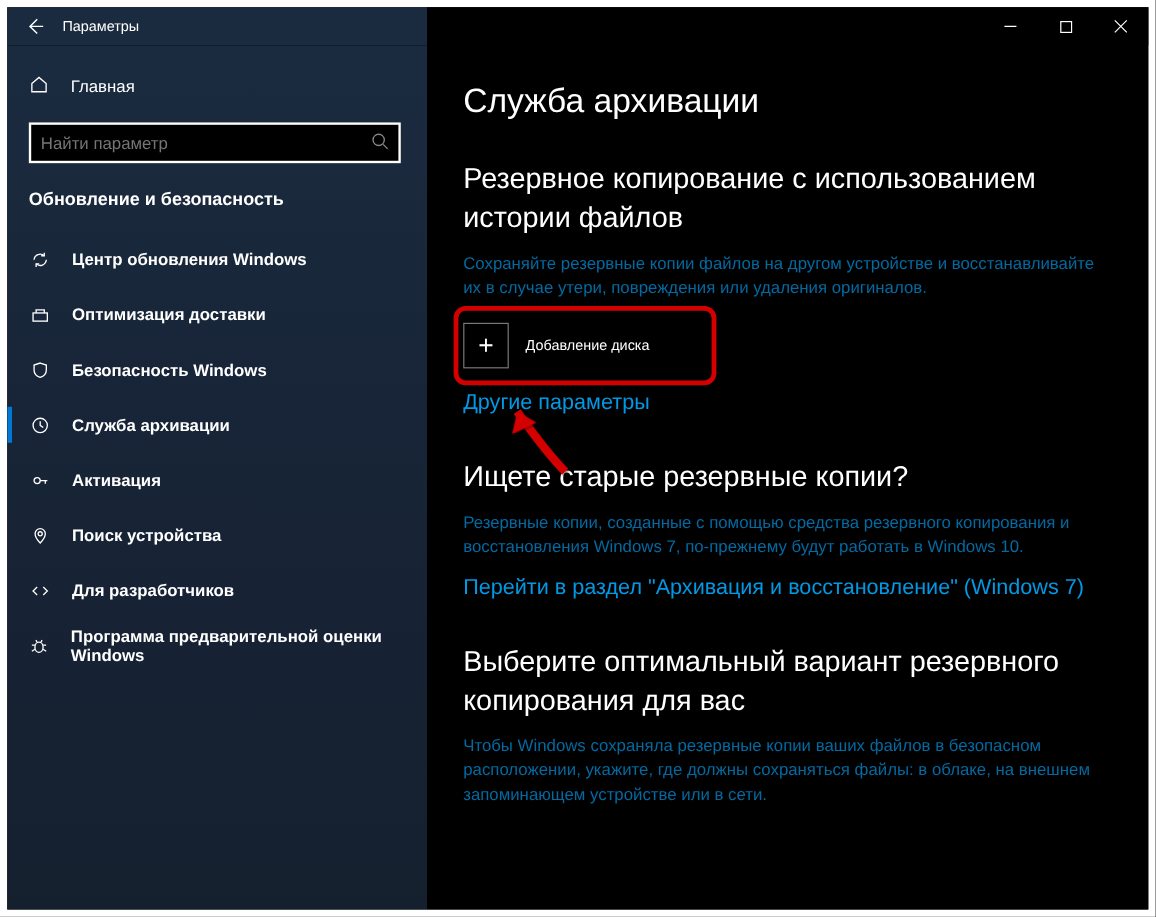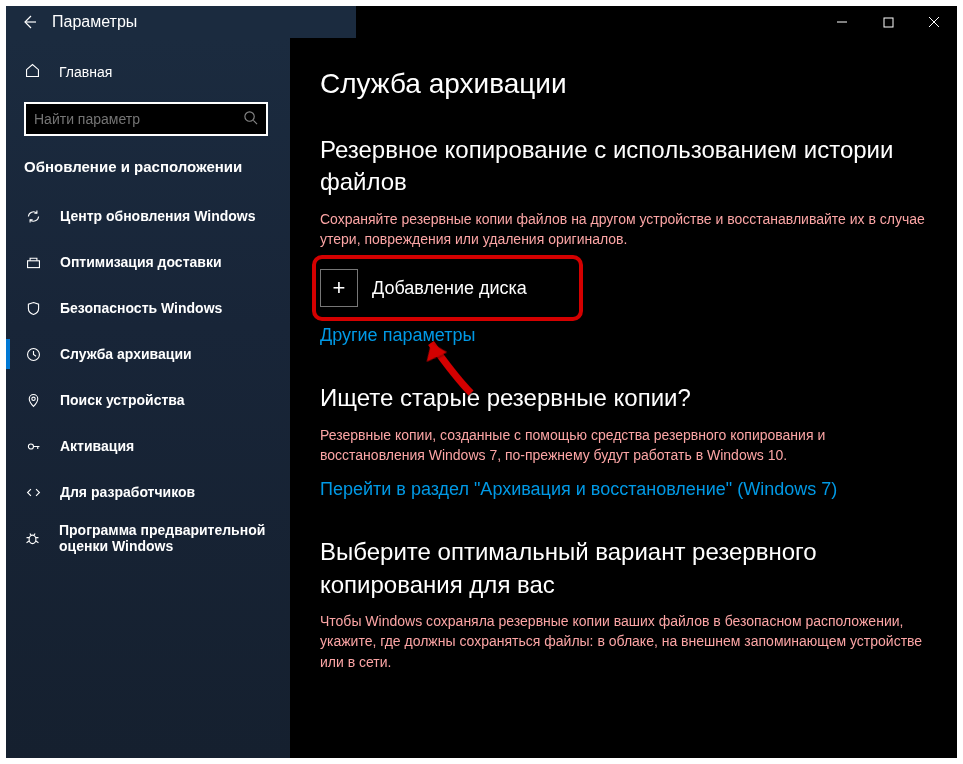--- a/index.html
+++ b/index.html
@@ -22,34 +22,34 @@
   
   .titlebar {
     height: 32px;
     display: flex;
     align-items: center;
     background: linear-gradient(to right, #1b2b3f 0%, #1b2b3f 350px, #000 350px, #000 100%);
   }
   .titlebar .back {
     width: 46px; height:32px; display:flex; align-items:center; justify-content:center;
   }
-  .titlebar .title { font-size: 16px; color:#fff; }
+  .titlebar .title { font-size: 12px; color:#fff; }
   .win-controls {
     margin-left: auto;
     display:flex;
   }
   .win-controls .btn {
     width:46px; height:32px; display:flex; align-items:center; justify-content:center;
     color:#fff;
   }
   .win-controls svg { stroke:#fff; fill:none; }
   
   .body { flex:1; display:flex; overflow:hidden; }
   .sidebar {
-    width: 284px;
+    width: 350px;
     background: linear-gradient(180deg, #1b2b3f 0%, #182538 40%, #15202f 100%);
     padding: 14px 4px 0 0;
     display:flex; flex-direction:column;
     overflow:hidden;
   }
   .home-row {
     display:flex; align-items:center;
     height:40px; padding:0 18px; gap:18px;
     color:#fff; font-size:14px;
   }
@@ -83,21 +83,21 @@
   }
   .nav-item .icon { width:18px; display:flex; align-items:center; justify-content:center; }
   .nav-item .icon svg { stroke:#fff; fill:none; }
 
   .content {
     flex:1; background:#000; padding: 30px 30px 0 30px;
     overflow:hidden;
   }
   .content h1 { font-size:28px; font-weight:400; margin-bottom:34px; }
   .content h2 { font-size:24px; font-weight:400; margin-bottom:10px; line-height:1.35;}
-  .content p.desc { color:#fca5a5; font-size:14px; line-height:1.45; margin-bottom:14px; }
+  .content p.desc { color:#0369a1; font-size:14px; line-height:1.45; margin-bottom:14px; }
   .link { color:#0099e5; font-size:18px; cursor:pointer; }
   .block { margin-bottom:36px; }
 
   .add-drive-wrap {
     position:relative;
     display:inline-block;
     margin-bottom:12px;
   }
   .callout-border {
     position:absolute;
@@ -109,21 +109,21 @@
   .add-drive {
     display:flex; align-items:center; gap:14px;
     padding: 0px 48px 0px 0px;
     height:50px;
   }
   .add-drive .plus {
     width:38px; height:38px; border:1px solid #777;
     display:flex; align-items:center; justify-content:center;
     font-size:22px; color:#fff; font-weight:300;
   }
-  .add-drive .label { font-size:18px; }
+  .add-drive .label { font-size:12px; }
 
   .arrow-annot {
     position:absolute;
     left: 410px; top: 322px;
     pointer-events:none;
   }
 </style>
 </head>
 <body>
 
@@ -171,21 +171,21 @@
       <div class="search-box">
         <input type="text" placeholder="Найти параметр" style="">
         <span class="sicon">
           <svg width="15" height="15" viewBox="0 0 16 16">
               <circle cx="7" cy="7" r="5" stroke="#888" fill="none" stroke-width="1.2"></circle>
               <path d="M11 11 L15 15" stroke="#888" stroke-width="1.2"></path>
             </svg>
         </span>
       </div>
 
-      <div class="section-title">Обновление и расположении</div>
+      <div class="section-title">Обновление и безопасность</div>
 
       <div class="nav">
         <div class="nav-item">
           <span class="icon">
               <svg width="17" height="17" viewBox="0 0 20 20">
                 <path d="M4 10a6 6 0 0 1 10-4M16 10a6 6 0 0 1-10 4" stroke-width="1.3"></path>
                 <path d="M14 3v3h-3M6 17v-3h3" stroke-width="1.3"></path>
               </svg>
             </span>
           <span>Центр обновления Windows</span>
@@ -212,34 +212,34 @@
               <svg width="17" height="17" viewBox="0 0 20 20">
                 <circle cx="10" cy="10" r="7" stroke-width="1.3"></circle>
                 <path d="M10 6v4l3 2" stroke-width="1.3"></path>
               </svg>
             </span>
           <span>Служба архивации</span>
         </div>
         <div class="nav-item">
           <span class="icon">
               <svg width="17" height="17" viewBox="0 0 20 20">
+                <circle cx="7" cy="10" r="3" stroke-width="1.3"></circle>
+                <path d="M10 10h7M15 10v3" stroke-width="1.3"></path>
+              </svg>
+            </span>
+          <span>Активация</span>
+        </div>
+        <div class="nav-item">
+          <span class="icon">
+              <svg width="17" height="17" viewBox="0 0 20 20">
                 <path d="M10 3a5 5 0 0 1 5 5c0 4-5 9-5 9s-5-5-5-9a5 5 0 0 1 5-5z" stroke-width="1.3"></path>
                 <circle cx="10" cy="8" r="2" stroke-width="1.3"></circle>
               </svg>
             </span>
           <span>Поиск устройства</span>
-        </div>
-        <div class="nav-item">
-          <span class="icon">
-              <svg width="17" height="17" viewBox="0 0 20 20">
-                <circle cx="7" cy="10" r="3" stroke-width="1.3"></circle>
-                <path d="M10 10h7M15 10v3" stroke-width="1.3"></path>
-              </svg>
-            </span>
-          <span>Активация</span>
         </div>
         <div class="nav-item">
           <span class="icon">
               <svg width="17" height="17" viewBox="0 0 20 20">
                 <path d="M7 6l-4 4 4 4M13 6l4 4-4 4" stroke-width="1.3"></path>
               </svg>
             </span>
           <span>Для разработчиков</span>
         </div>
         <div class="nav-item">

